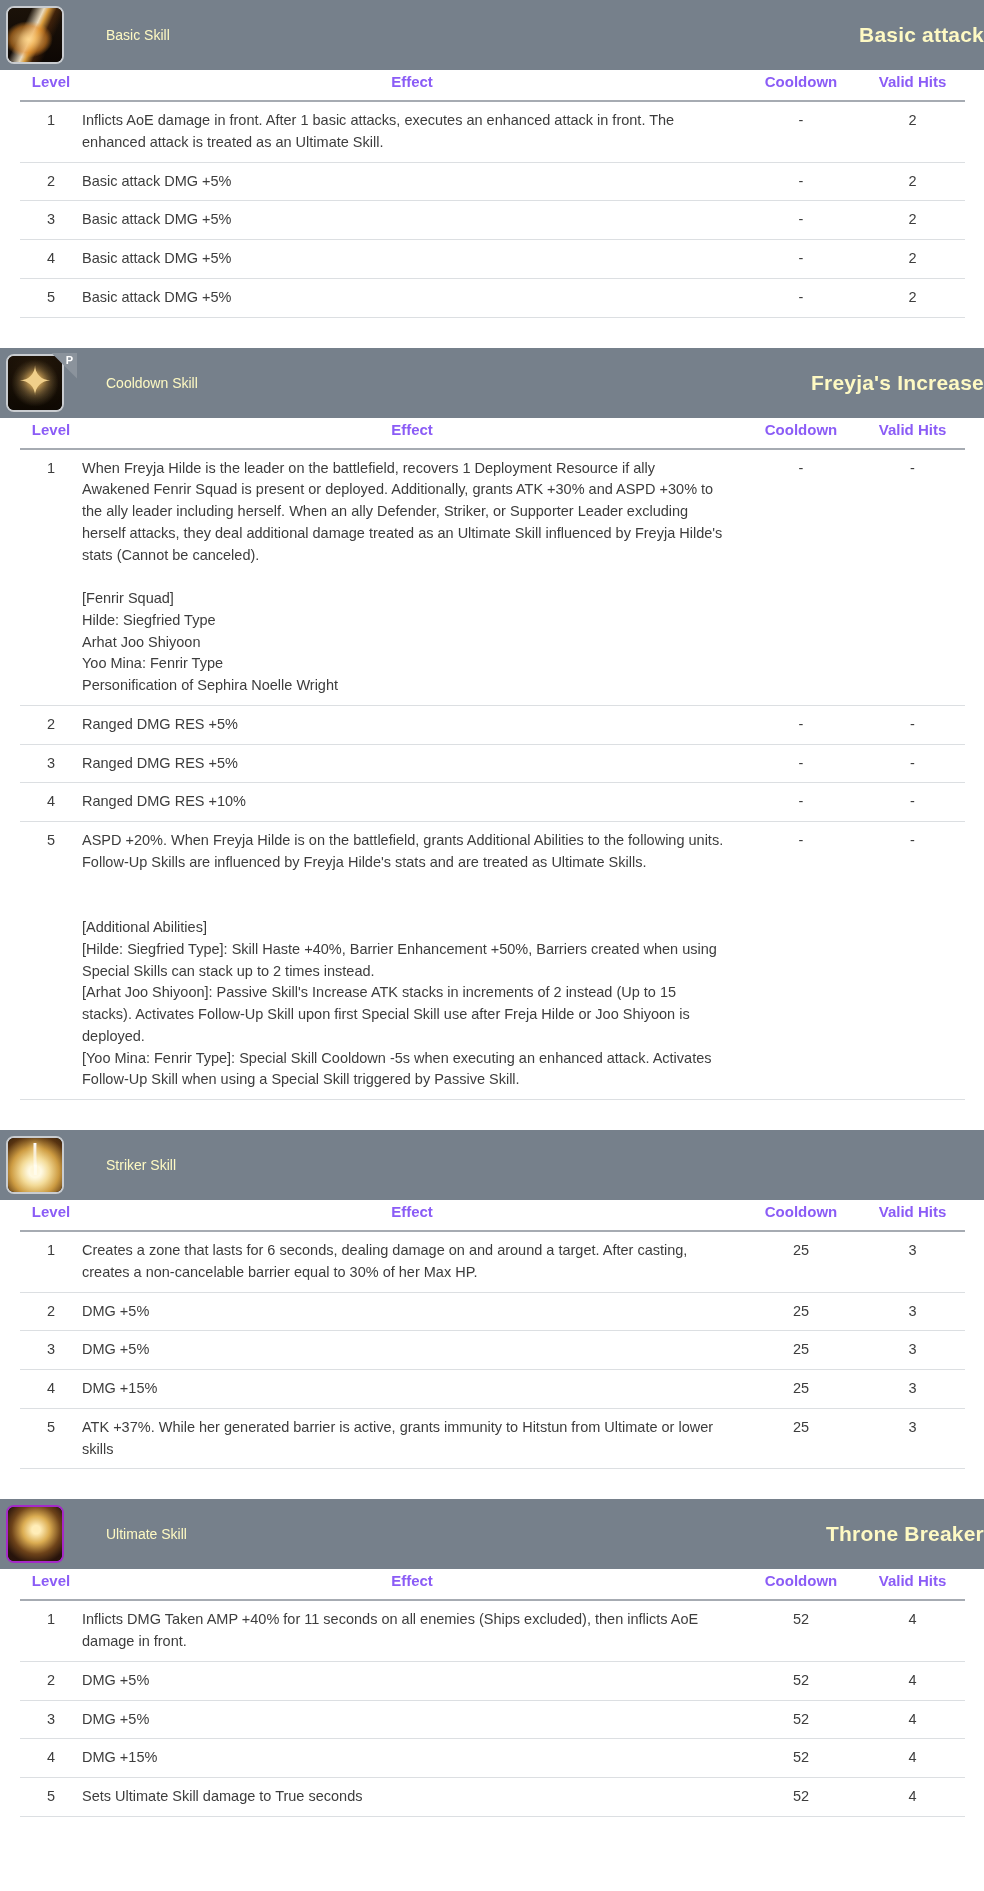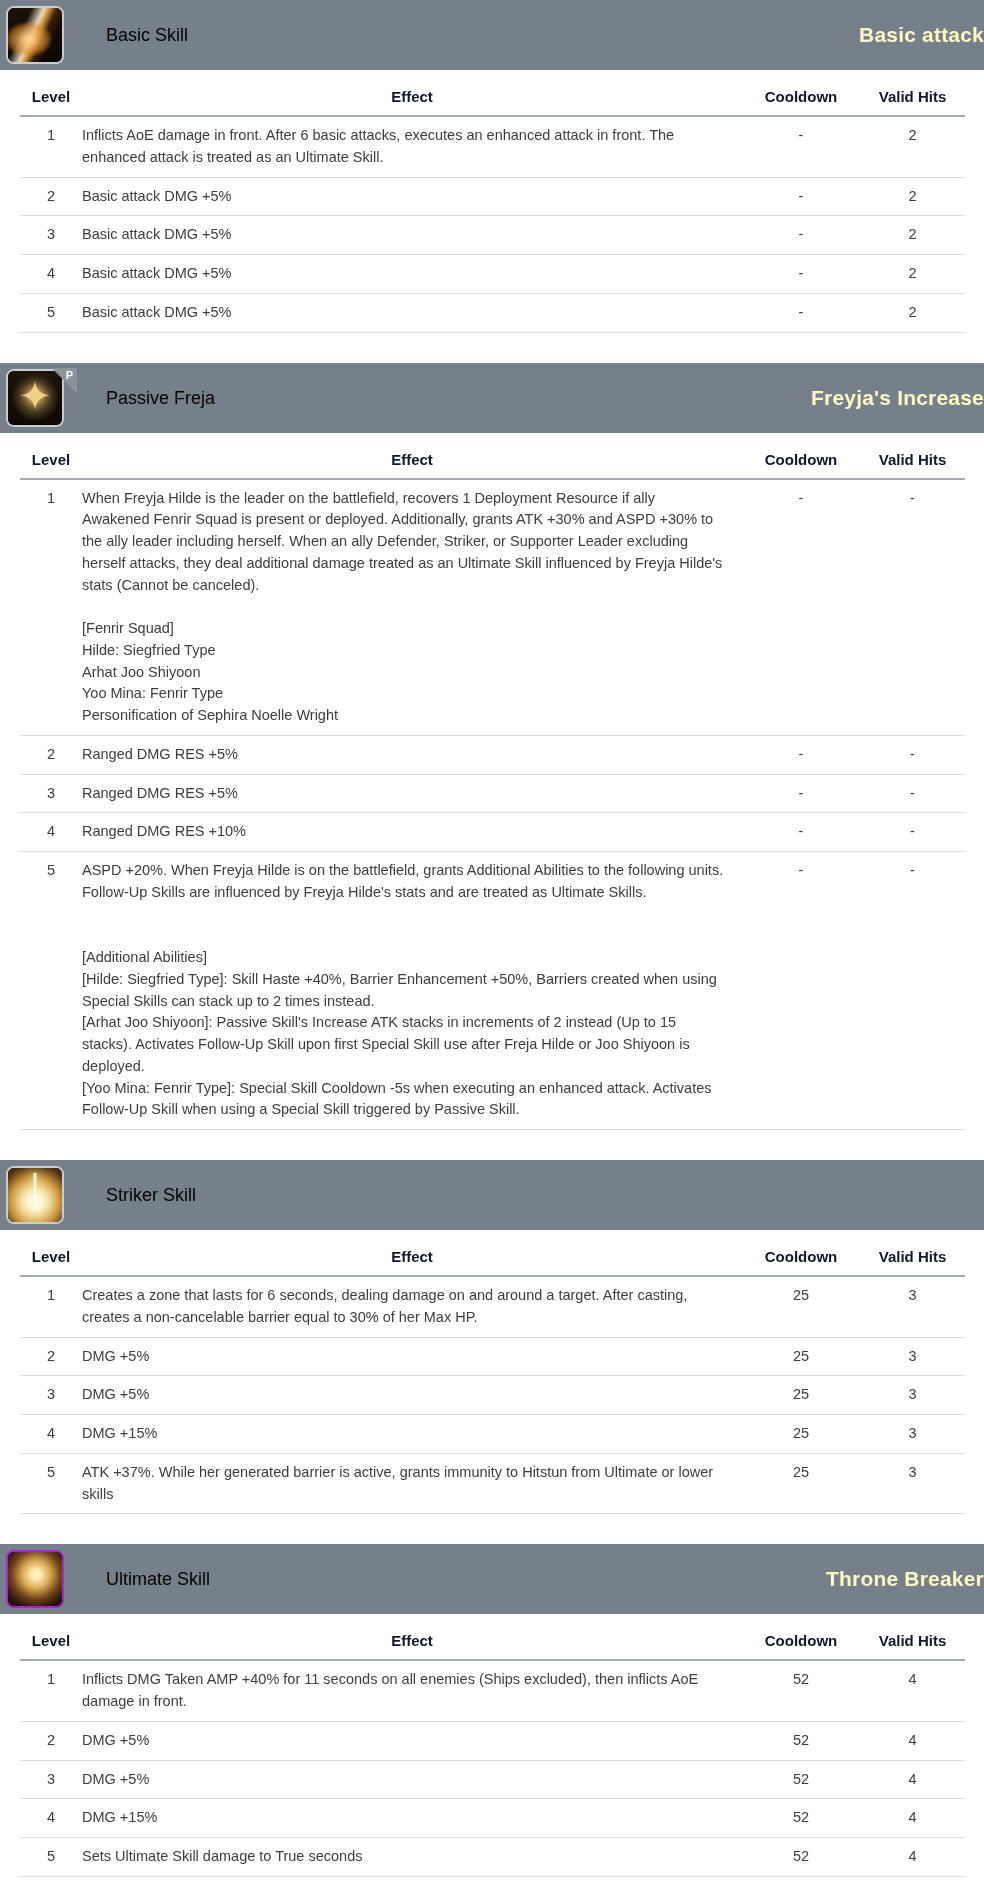--- a/index.html
+++ b/index.html
@@ -77,21 +77,21 @@
     background: #8b939c;
     clip-path: polygon(0 0, 100% 0, 100% 100%);
   }
   .p-badge span {
     position: absolute; top: 1px; right: 4px;
     font-size: 11px; font-weight: bold; color: #ffffff;
   }
   .skill-type {
     position: absolute; left: 106px; top: 50%;
     transform: translateY(-50%);
-    color: #000000; font-size: 18px;
+    color: #fef9c3; font-size: 14px;
   }
   .skill-title {
     flex: 1;
     margin-left: 24px;
     text-align: right;
     color: #fef9c3;
     font-size: 21px;
     font-weight: bold;
     letter-spacing: 0.2px;
   }
@@ -100,24 +100,24 @@
   .skill-table {
     width: 945px;
     margin: 0 19px 0 20px;
     border-collapse: collapse;
     table-layout: fixed;
   }
   .skill-table col.c-level { width: 62px; }
   .skill-table col.c-cooldown { width: 118px; }
   .skill-table col.c-hits { width: 105px; }
   .skill-table th {
-    padding: 18px 0 10px;
+    padding: 3px 0 10px;
     font-size: 15px;
     font-weight: bold;
-    color: #0f172a;
+    color: #8b5cf6;
     text-align: center;
     border-bottom: 2px solid #a6abb2;
     white-space: nowrap;
   }
   .skill-table td {
     padding: 8px 0;
     font-size: 14.5px;
     line-height: 1.5;
     color: #3d3d3d;
     border-bottom: 1px solid #dcdfe2;
@@ -156,21 +156,21 @@
         <tr>
           <th>Level</th>
           <th>Effect</th>
           <th>Cooldown</th>
           <th>Valid Hits</th>
         </tr>
       </thead>
       <tbody>
         <tr>
           <td class="level">1</td>
-          <td class="effect">Inflicts AoE damage in front. After 6 basic attacks, executes an enhanced attack in front. The enhanced attack is treated as an Ultimate Skill.</td>
+          <td class="effect">Inflicts AoE damage in front. After 1 basic attacks, executes an enhanced attack in front. The enhanced attack is treated as an Ultimate Skill.</td>
           <td class="cooldown">-</td>
           <td class="hits">2</td>
         </tr>
         <tr>
           <td class="level">2</td>
           <td class="effect">Basic attack DMG +5%</td>
           <td class="cooldown">-</td>
           <td class="hits">2</td>
         </tr>
         <tr>
@@ -198,21 +198,21 @@
   <div class="section">
     <div class="skill-header">
       <div class="icon-wrap">
         <div class="skill-icon">
           <div class="icon-art passive"></div>
         </div>
         <div class="p-badge">
             <span>P</span>
           </div>
       </div>
-      <span class="skill-type">Passive Freja</span>
+      <span class="skill-type">Cooldown Skill</span>
       <h2 class="skill-title">Freyja's Increase</h2>
     </div>
     <table class="skill-table">
       <colgroup>
           <col class="c-level">
           <col class="c-effect">
           <col class="c-cooldown">
           <col class="c-hits">
         </colgroup>
       <thead>

